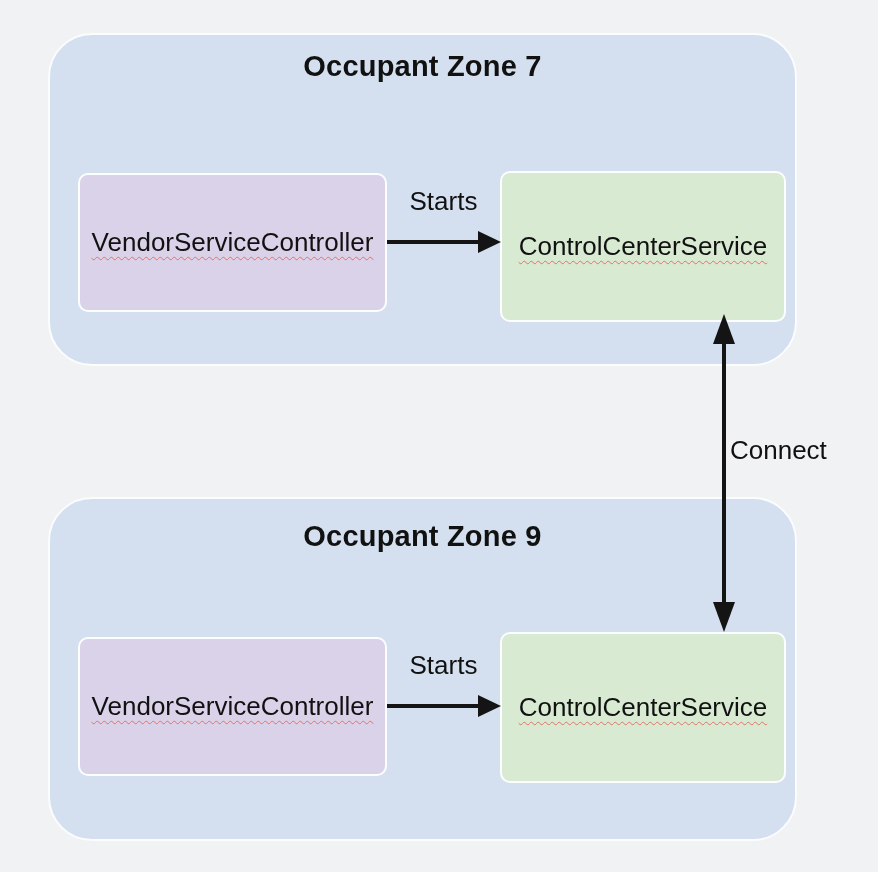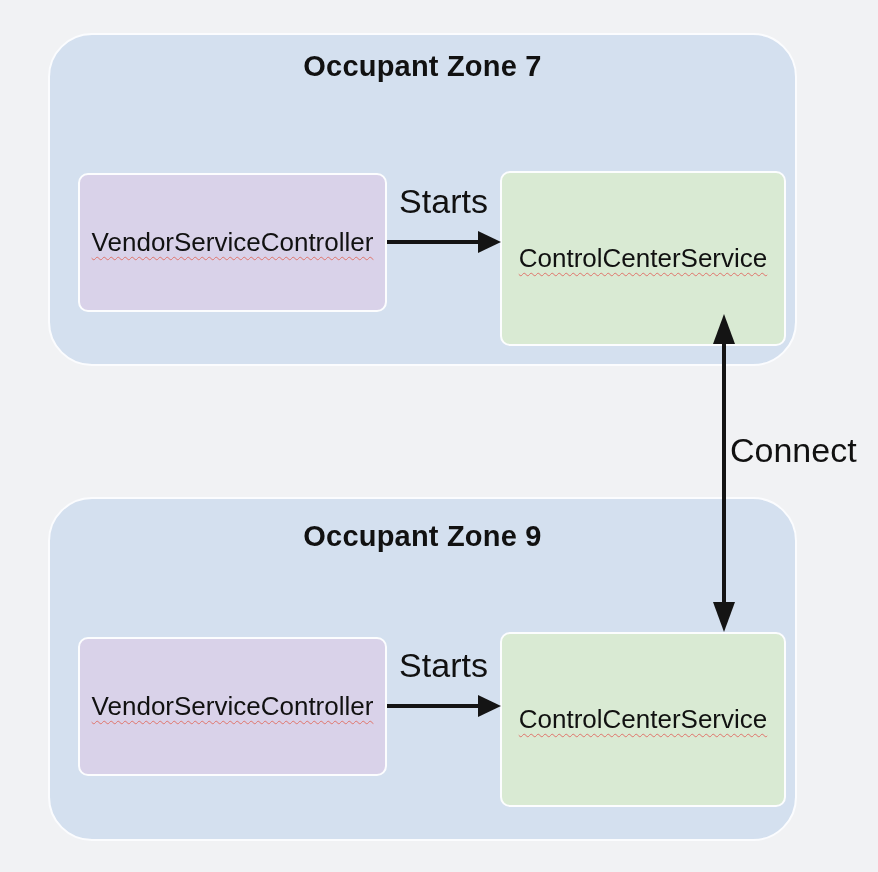--- a/index.html
+++ b/index.html
@@ -66,28 +66,28 @@
     text-underline-offset:5px;
     text-decoration-skip-ink:none;
   }
   .vendor{
     left:78px;width:309px;height:139px;
     background:var(--vendor-node-fill);
   }
   .vendor.v1{top:173px;}
   .vendor.v2{top:637px;}
   .control{
-    left:500px;width:286px;height:175px;
+    left:500px;width:286px;height:151px;
     background:var(--control-node-fill);
   }
   .control.c1{top:171px;}
   .control.c2{top:632px;}
   .edge-label{
     position:absolute;
-    font-size:34px;
+    font-size:26px;
     line-height:30px;
     color:var(--text);
   }
   .starts-label{
     left:387px;width:113px;
     text-align:center;
   }
   .starts-label.s1{top:186px;}
   .starts-label.s2{top:650px;}
   .connect-label{

